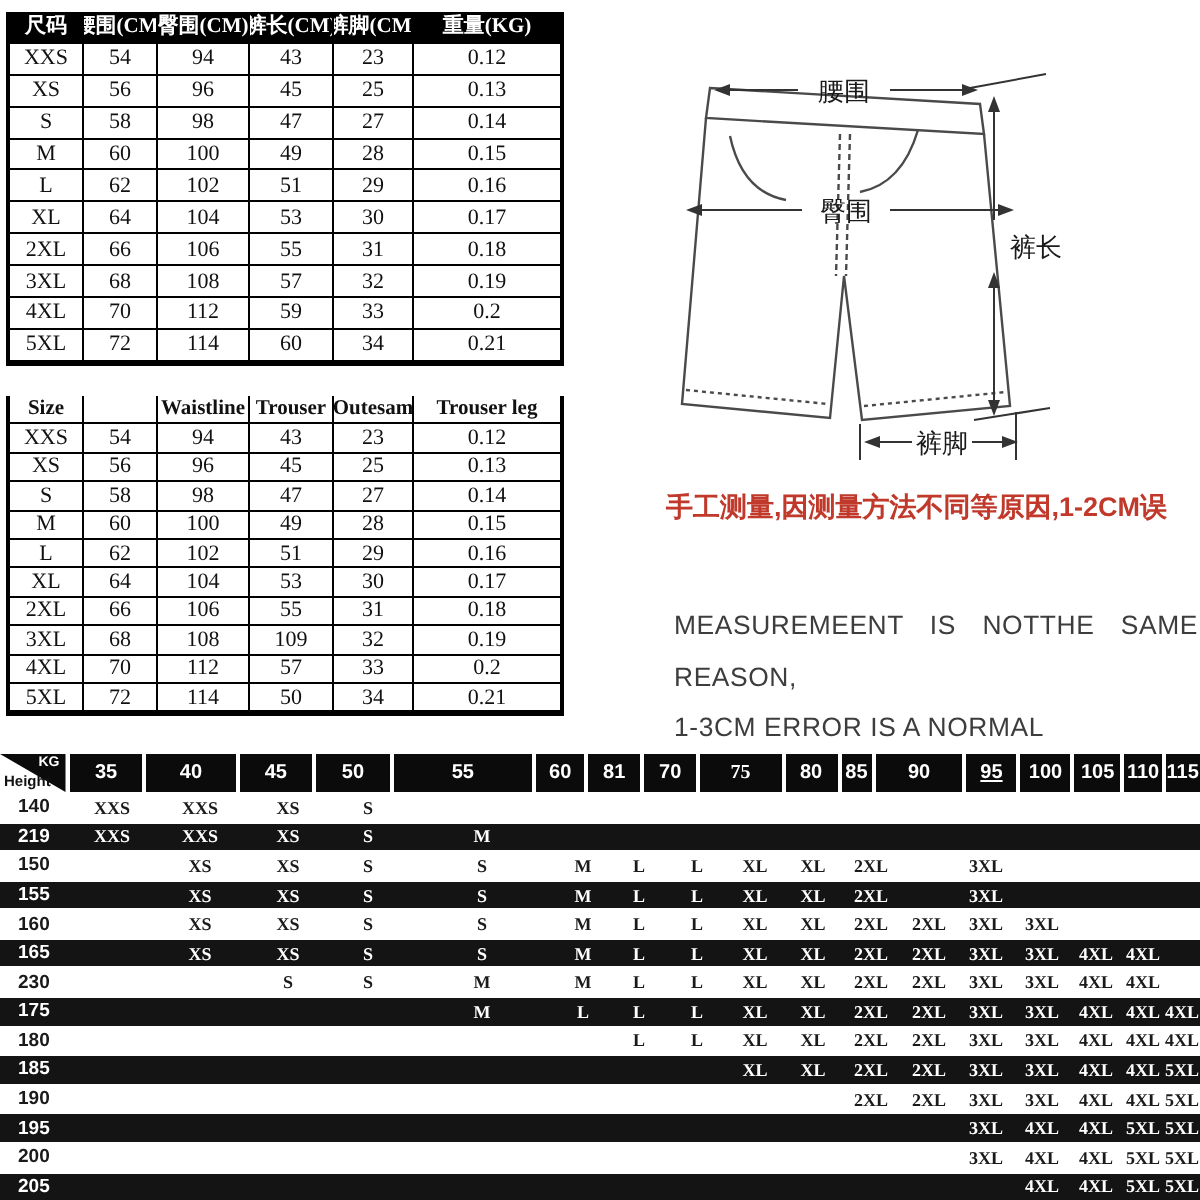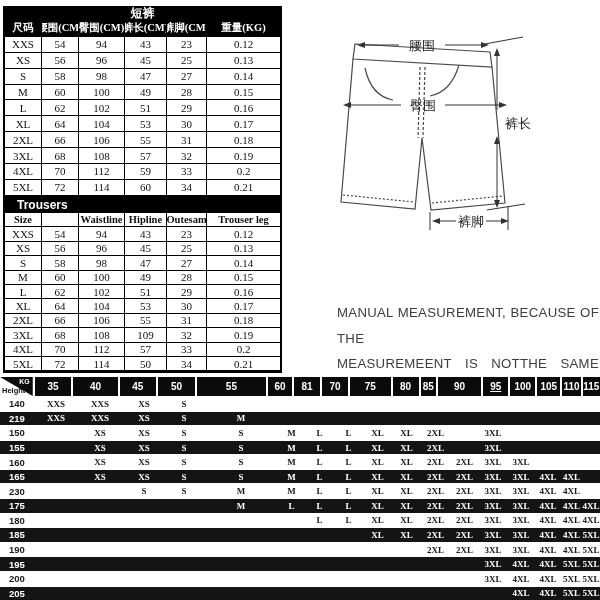--- a/index.html
+++ b/index.html
@@ -49,21 +49,20 @@
   .mx-row.dark{background:#141414;color:#fff;}
   .mc{box-sizing:border-box;display:flex;align-items:center;justify-content:center;
       font-family:"Liberation Serif",serif;font-weight:bold;font-size:9px;overflow:hidden;}
   .mh{justify-content:flex-start;padding-left:9px;font-family:"Liberation Sans",sans-serif;
       font-size:9.5px;}
 </style>
 </head>
 <body>
 
 <div class="stable" id="shorts-table">
-  <div class="stitle">短裤</div>
   <div class="sgrid">
       <div class="tc th dk">尺码</div>
       <div class="tc th dk">腰围(CM)</div>
       <div class="tc th dk">臀围(CM)</div>
       <div class="tc th dk">裤长(CM)</div>
       <div class="tc th dk">裤脚(CM)</div>
       <div class="tc th dk">重量(KG)</div>
       <div class="tc">XXS</div>
       <div class="tc">54</div>
       <div class="tc">94</div>
@@ -121,26 +120,25 @@
       <div class="tc">5XL</div>
       <div class="tc">72</div>
       <div class="tc">114</div>
       <div class="tc">60</div>
       <div class="tc">34</div>
       <div class="tc">0.21</div>
     </div>
 </div>
 
 <div class="stable" id="trousers-table">
-  <div class="stitle">Trousers</div>
   <div class="sgrid">
       <div class="tc th">Size</div>
       <div class="tc th"></div>
       <div class="tc th">Waistline</div>
-      <div class="tc th">Hipline</div>
+      <div class="tc th">Trouser</div>
       <div class="tc th">Outesam</div>
       <div class="tc th">Trouser leg</div>
       <div class="tc">XXS</div>
       <div class="tc">54</div>
       <div class="tc">94</div>
       <div class="tc">43</div>
       <div class="tc">23</div>
       <div class="tc">0.12</div>
       <div class="tc">XS</div>
       <div class="tc">56</div>
@@ -241,45 +239,45 @@
   </g>
   <g fill="#1a1a1a" font-size="13" font-family="Liberation Sans, sans-serif">
     <text x="87" y="46" text-anchor="middle">腰围</text>
     <text x="88" y="106" text-anchor="middle">臀围</text>
     <text x="170" y="124" text-anchor="start">裤长</text>
     <text x="136" y="222" text-anchor="middle">裤脚</text>
   </g>
 </svg>
 
 <div id="cn-note">
+  <div>手工测量,因测量方法不同等原因,1-2CM误</div>
 </div>
 
 <div id="en-note">
-  <div class="jline">MANUAL MEASUREMENT, BECAUSE OF THE</div>
   <div class="jline">MEASUREMEENT IS NOTTHE SAME REASON,</div>
   <div>1-3CM ERROR IS A NORMAL PHENOMENON.</div>
 </div>
 
 <div id="size-matrix">
   <div class="mx-header">
     <div class="mx-corner" id="mx-corner" style="width: 36px;">
       <span class="tri"></span>
       <span class="kg">KG</span>
       <span class="hh">Height</span>
     </div>
 
   <div class="mw" style="width: 40px;">35</div>
       <div class="mw" style="width: 48px;">40</div>
       <div class="mw" style="width: 40px;">45</div>
       <div class="mw" style="width: 40px;">50</div>
       <div class="mw" style="width: 74px;">55</div>
       <div class="mw" style="width: 27px;">60</div>
       <div class="mw" style="width: 29px;">81</div>
       <div class="mw" style="width: 29px;">70</div>
-      <div class="mw" style="width: 44px;">75</div>
+      <div class="mw" style="width: 44px; font-family: Liberation Serif, serif;">75</div>
       <div class="mw" style="width: 29px;">80</div>
       <div class="mw" style="width: 18px;">85</div>
       <div class="mw" style="width: 47px;">90</div>
       <div class="mw" style="width: 28px; text-decoration: underline;">95</div>
       <div class="mw" style="width: 28px;">100</div>
       <div class="mw" style="width: 26px;">105</div>
       <div class="mw" style="width: 21px;">110</div>
       <div class="mw" style="width: 18px;">115</div>
     </div>
 

